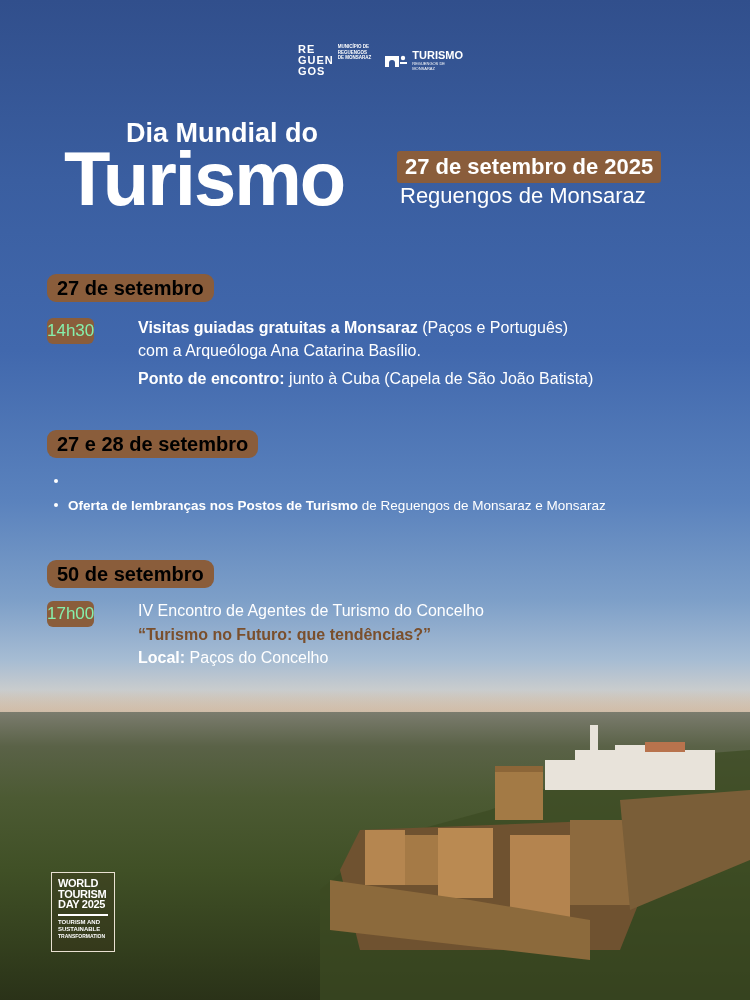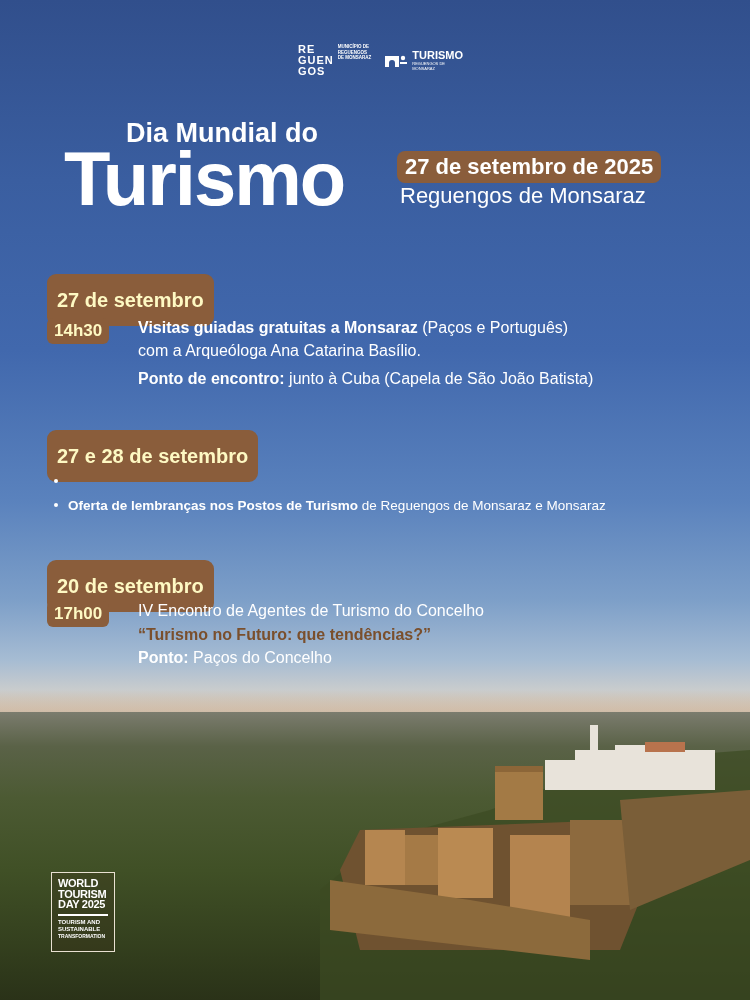--- a/index.html
+++ b/index.html
@@ -16,24 +16,24 @@
   .castle{position:absolute;}
   .logos{position:absolute;top:44px;left:298px;display:flex;align-items:center;gap:14px;color:#fff;}
   .rg-mark{font-weight:900;font-size:11px;line-height:11px;letter-spacing:1px;}
   .rg-sub{font-size:4.5px;line-height:5.5px;margin-left:4px;font-weight:bold;}
   .tur{display:flex;align-items:center;gap:5px;}
   .tur-icon{width:22px;height:12px;position:relative;}
   .tur-name{font-weight:bold;font-size:11px;line-height:11px;}
   .tur-sub{font-size:4px;line-height:5px;}
   .title-small{position:absolute;left:126px;top:118px;color:#fff;font-weight:bold;font-size:27px;}
   .title-big{position:absolute;left:64px;top:134px;color:#fff;font-weight:900;font-size:76px;letter-spacing:-2px;line-height:90px;}
-  .date-badge{position:absolute;left:397px;top:151px;background:#8a5d3b;color:#fff;font-weight:900;font-size:22px;padding:2px 8px;border-radius:8px;line-height:28px;}
+  .date-badge{position:absolute;left:397px;top:151px;background:#8a5d3b;color:#fff;font-weight:900;font-size:22px;padding:2px 8px;border-radius:3px;line-height:28px;}
   .place{position:absolute;left:400px;top:182px;color:#fff;font-weight:400;font-size:22px;line-height:28px;}
-  .day-badge{position:absolute;background:#8a5d3b;color:#fef9c3;font-weight:900;font-size:20px;line-height:26px;padding:13px 10px;border-radius:9px;}
-  .time-badge{position:absolute;background:#8a5d3b;color:#fef9c3;font-weight:700;font-size:17px;line-height:24px;padding:1px 7px;border-radius:6px;}
+  .day-badge{position:absolute;background:#8a5d3b;color:#000000;font-weight:900;font-size:20px;line-height:26px;padding:1px 10px;border-radius:9px;}
+  .time-badge{position:absolute;background:#8a5d3b;color:#86efac;font-weight:400;font-size:17px;line-height:24px;padding:1px 0;border-radius:6px;}
   .ev{position:absolute;color:#fff;font-size:16px;line-height:22px;}
   .ev b{font-weight:bold;}
   .bul{position:absolute;left:50px;color:#fff;font-size:13.5px;line-height:23px;}
   .bul .dot{display:inline-block;width:4px;height:4px;background:#fff;border-radius:50%;margin:0 10px 3px 4px;vertical-align:middle;}
   .quote{color:#7a4f2c;font-weight:900;}
   .wtd{position:absolute;left:51px;top:872px;width:64px;height:80px;border:1.5px solid #e9e1d2;color:#fff;padding:5px 6px;box-sizing:border-box;background:rgba(60,45,25,.25);}
   .wtd .l{font-weight:900;font-size:11px;line-height:10.5px;letter-spacing:-.3px;}
   .wtd hr{border:0;height:2px;background:#fff;margin:4px 0 3px 0;}
   .wtd .s{font-weight:bold;font-size:6px;line-height:7px;}
 </style>
@@ -101,25 +101,25 @@
 <div class="day-badge" style="left:47px;top:274px">27 de setembro</div>
 <div class="time-badge" style="left:47px;top:318px">14h30</div>
 <div class="ev" style="left:138px;top:317px"><b>Visitas guiadas gratuitas a Monsaraz</b><span> (Paços e Português)</span></div>
 <div class="ev" style="left:138px;top:340px"><span>com a Arqueóloga Ana Catarina Basílio.</span></div>
 <div class="ev" style="left:138px;top:368px"><b>Ponto de encontro:</b><span> junto à Cuba (Capela de São João Batista)</span></div>
 
 <div class="day-badge" style="left:47px;top:430px">27 e 28 de setembro</div>
 <div class="bul" style="top:470px"><span class="dot"></span><span></span></div>
 <div class="bul" style="top:494px"><span class="dot"></span><b>Oferta de lembranças nos Postos de Turismo</b><span> de Reguengos de Monsaraz e Monsaraz</span></div>
 
-<div class="day-badge" style="left:47px;top:560px">20 de setembro</div>
+<div class="day-badge" style="left:47px;top:560px">50 de setembro</div>
 <div class="time-badge" style="left:47px;top:601px">17h00</div>
 <div class="ev" style="left:138px;top:600px">IV Encontro de Agentes de Turismo do Concelho</div>
 <div class="ev quote" style="left:138px;top:624px">“Turismo no Futuro: que tendências?”</div>
-<div class="ev" style="left:138px;top:647px"><b style="font-weight:900">Ponto:</b><span> Paços do Concelho</span></div>
+<div class="ev" style="left:138px;top:647px"><b style="font-weight:900">Local:</b><span> Paços do Concelho</span></div>
 
 <div class="wtd">
   <div class="l">WORLD</div>
   <div class="l">TOURISM</div>
   <div class="l">DAY 2025</div>
   <hr>
   <div class="s">TOURISM AND</div>
   <div class="s">SUSTAINABLE</div>
   <div class="s" style="font-size:5px">TRANSFORMATION</div>
 </div>

